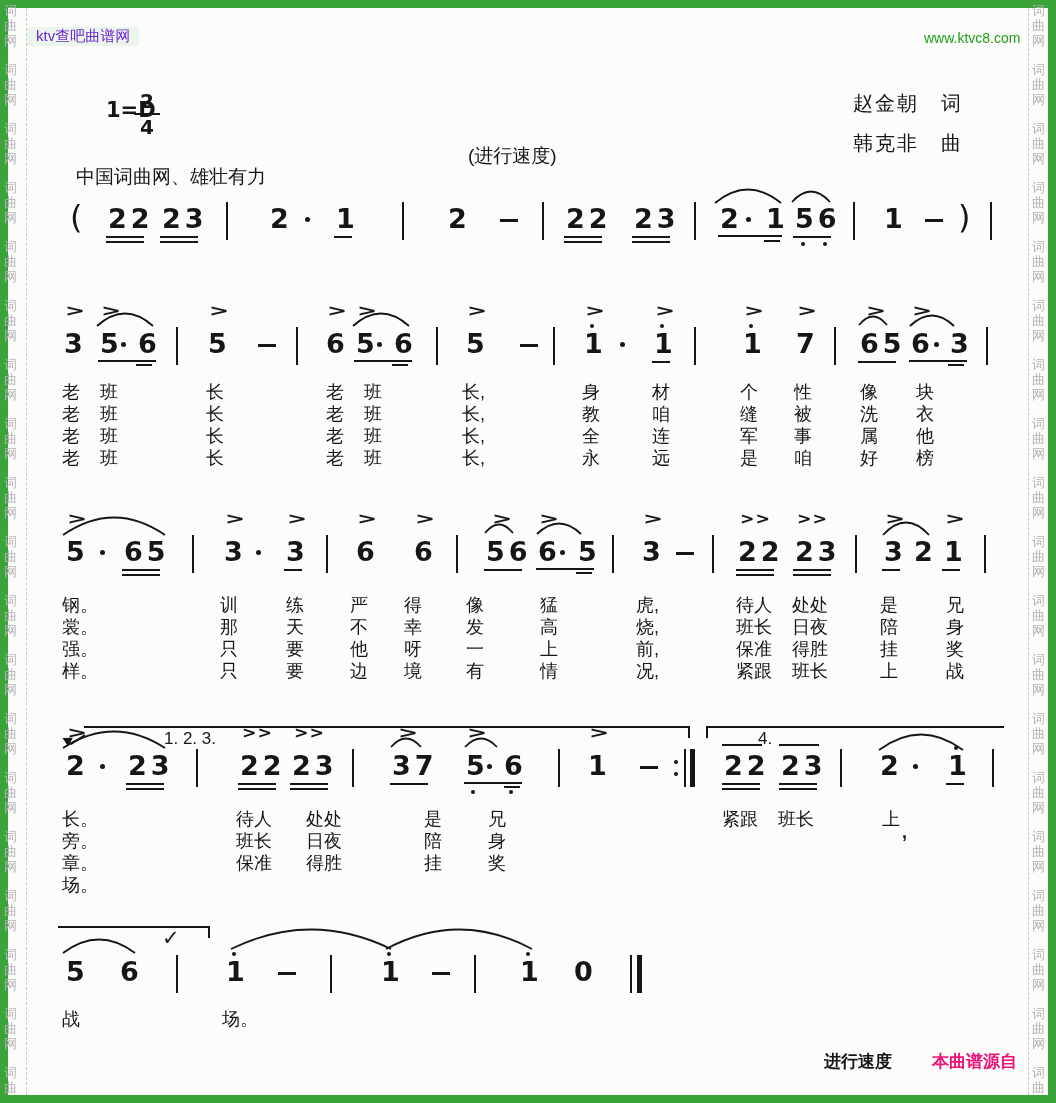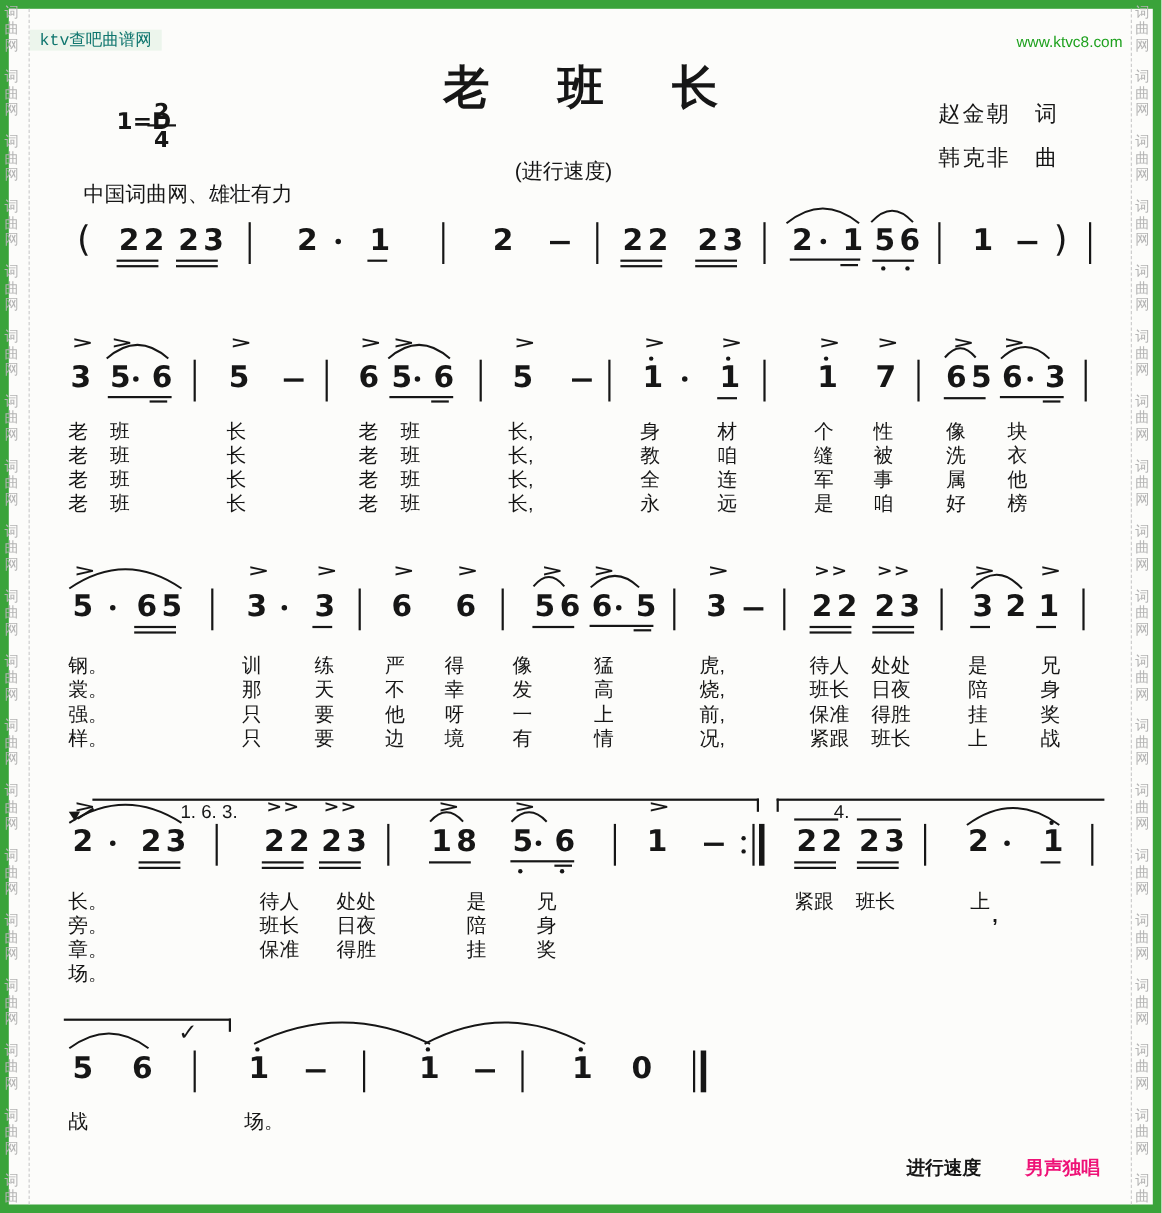--- a/index.html
+++ b/index.html
@@ -2,21 +2,21 @@
 <html><head>
 <meta charset="utf-8">
 <style>
   html,body{margin:0;padding:0;background:#ffffff;}
   .page{position:relative;width:1056px;height:1103px;background:#3aa33a;overflow:hidden;
         font-family:"Liberation Sans","DejaVu Sans",sans-serif;color:#161616;}
   .inner{position:absolute;left:8px;top:8px;width:1040px;height:1087px;background:#fcfcfa;}
   .abs,.tok,.barline,.barthick,.dash,.ddot,.odot,.rdot,.uline,.ovline,.acc,.check,
   .smallmark,.lyr,.vlabel,.wm,.vdash,.volta,.vdiag,.varrow,.arc{position:absolute;}
   
-  .site-link{left:27px;top:27px;font-size:15px;color:#0f766e;background:#ecf5ec;padding:0 9px;font-family:Liberation Mono, monospace;}
+  .site-link{left:27px;top:27px;font-size:15px;color:#6d28d9;background:#ecf5ec;padding:0 9px;}
   .site-url{left:924px;top:30px;font-size:14px;color:#1ea11e;}
   .title{left:403px;top:52px;font-size:42px;font-weight:700;letter-spacing:62px;white-space:nowrap;}
   .credit1{left:853px;top:90px;font-size:20px;letter-spacing:2px;}
   .credit2{left:853px;top:130px;font-size:20px;letter-spacing:2px;}
   .keysig{left:86px;top:98px;font-size:21px;font-weight:700;font-family:"DejaVu Sans",sans-serif;margin-left:20px;}
   .timesig{left:134px;top:90px;width:26px;text-align:center;font-family:"DejaVu Sans",sans-serif;}
   .ts-num,.ts-den{font-size:20px;font-weight:600;line-height:1.1;}
   .ts-line{height:2px;background:#161616;margin:1px 0;}
   .subtitle{left:468px;top:143px;font-size:19px;}
   .tempo{left:76px;top:164px;font-size:19px;}
@@ -56,37 +56,36 @@
 
 <div class="page">
   <div class="inner"></div>
 
   <div class="vdash" style="left:26px"></div>
   <div class="vdash" style="left:1028px"></div>
 
   <div class="abs site-link">ktv查吧曲谱网</div>
   <div class="abs site-url">www.ktvc8.com</div>
 
-  <div class="abs title">老班长</div>
 
   <div class="abs credit1">赵金朝　词</div>
   <div class="abs credit2">韩克非　曲</div>
 
   <div class="abs keysig">1=D</div>
   <div class="abs timesig">
     <div class="ts-num">2</div>
     <div class="ts-line"></div>
     <div class="ts-den">4</div>
   </div>
 
   <div class="abs subtitle">(进行速度)</div>
   <div class="abs tempo">中国词曲网、雄壮有力</div>
 
   <div class="abs src-prefix">进行速度</div>
-  <div class="abs src-site">男声独唱</div>
+  <div class="abs src-site">本曲谱源自</div>
 <div class="wm" style="left: 4px; top: 4px;">词</div>
     <div class="wm" style="left: 4px; top: 19px;">曲</div>
     <div class="wm" style="left: 4px; top: 34px;">网</div>
     <div class="wm" style="left: 4px; top: 63px;">词</div>
     <div class="wm" style="left: 4px; top: 78px;">曲</div>
     <div class="wm" style="left: 4px; top: 93px;">网</div>
     <div class="wm" style="left: 4px; top: 122px;">词</div>
     <div class="wm" style="left: 4px; top: 137px;">曲</div>
     <div class="wm" style="left: 4px; top: 152px;">网</div>
     <div class="wm" style="left: 4px; top: 181px;">词</div>
@@ -465,21 +464,21 @@
     <div class="barline" style="left: 196px; top: 749px;"></div>
     <div class="tok note wide" style="left: 240px; top: 752px;">22</div>
     <div class="uline" style="left: 238px; top: 783px; width: 38px;"></div>
     <div class="uline" style="left: 238px; top: 787.5px; width: 38px;"></div>
     <div class="acc acc2" style="left: 242px; top: 726px;">&gt;&gt;</div>
     <div class="tok note wide" style="left: 292px; top: 752px;">23</div>
     <div class="uline" style="left: 290px; top: 783px; width: 38px;"></div>
     <div class="uline" style="left: 290px; top: 787.5px; width: 38px;"></div>
     <div class="acc acc2" style="left: 294px; top: 726px;">&gt;&gt;</div>
     <div class="barline" style="left: 352px; top: 749px;"></div>
-    <div class="tok note wide" style="left: 392px; top: 752px;">18</div>
+    <div class="tok note wide" style="left: 392px; top: 752px;">37</div>
     <div class="uline" style="left: 390px; top: 783px; width: 38px;"></div>
     <div class="acc" style="left: 398px; top: 726px;">&gt;</div>
     <div class="tok note" style="left: 466px; top: 752px;">5</div>
     <div class="acc" style="left: 467px; top: 726px;">&gt;</div>
     <div class="ddot" style="left: 487px; top: 764px;"></div>
     <div class="tok note" style="left: 504px; top: 752px;">6</div>
     <div class="barline" style="left: 558px; top: 749px;"></div>
     <div class="tok note" style="left: 588px; top: 752px;">1</div>
     <div class="acc" style="left: 589px; top: 726px;">&gt;</div>
     <div class="dash" style="left: 640px; top: 766px;"></div>
@@ -560,19 +559,19 @@
     </svg>
     <svg width="162" height="23" class="arc" style="left: 230px; top: 928px;">
       <path d="M1 21 Q 81 -18 161 21" fill="none" stroke="#161616" stroke-width="1.8"></path>
     </svg>
     <svg width="148" height="23" class="arc" style="left: 385px; top: 928px;">
       <path d="M1 21 Q 74 -18 147 21" fill="none" stroke="#161616" stroke-width="1.8"></path>
     </svg>
     <div class="lyr" style="left: 62px; top: 1010px;">战</div>
     <div class="lyr" style="left: 222px; top: 1010px;">场。</div>
     <div class="volta hr" style="left: 84px; top: 726px; width: 604px;"></div>
-    <div class="vlabel" style="left: 164px; top: 730px;">1. 6. 3.</div>
+    <div class="vlabel" style="left: 164px; top: 730px;">1. 2. 3.</div>
     <div class="vdiag" style="left: 68px; top: 734px;"></div>
     <div class="varrow" style="left: 62px; top: 735px;"></div>
     <div class="volta hl" style="left: 706px; top: 726px; width: 296px;"></div>
     <div class="vlabel" style="left: 758px; top: 730px;">4.</div>
     <div class="volta hr" style="left: 58px; top: 926px; width: 150px;"></div>
   </div>
 
 </body></html>

